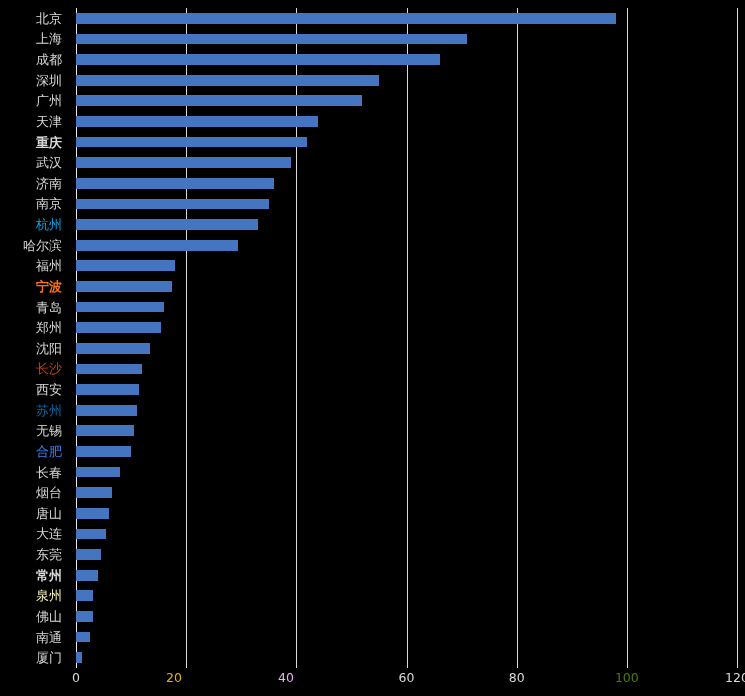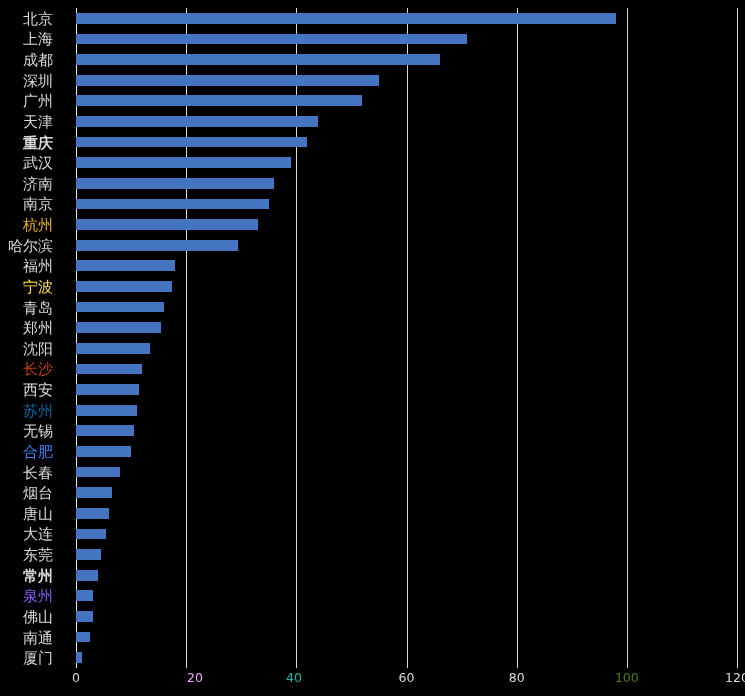--- a/index.html
+++ b/index.html
@@ -59,24 +59,24 @@
   }
   .ylabels {
     position: absolute;
     left: 0;
     top: 8px;
     width: 70px;
     bottom: 28px;
   }
   .ylabel {
     position: absolute;
-    right: 17px;
+    right: 8px;
     text-align: center;
     color: #d9d9d9;
-    font-size: 15px;
+    font-size: 13px;
     line-height: 1;
     white-space: nowrap;
   }
   .xlabels {
     position: absolute;
     left: 76px;
     right: 8px;
     bottom: 4px;
     height: 20px;
   }
@@ -99,39 +99,39 @@
       <div class="ylabel" style="top: 3.8125px; color: rgb(217, 217, 217);">北京</div>
       <div class="ylabel" style="top: 24.4375px; color: rgb(217, 217, 217);">上海</div>
       <div class="ylabel" style="top: 45.0625px; color: rgb(217, 217, 217);">成都</div>
       <div class="ylabel" style="top: 65.6875px; color: rgb(217, 217, 217);">深圳</div>
       <div class="ylabel" style="top: 86.3125px; color: rgb(217, 217, 217);">广州</div>
       <div class="ylabel" style="top: 106.938px; color: rgb(217, 217, 217);">天津</div>
       <div class="ylabel" style="top: 127.562px; color: rgb(217, 217, 217); font-weight: bold;">重庆</div>
       <div class="ylabel" style="top: 148.188px; color: rgb(217, 217, 217);">武汉</div>
       <div class="ylabel" style="top: 168.812px; color: rgb(217, 217, 217);">济南</div>
       <div class="ylabel" style="top: 189.438px; color: rgb(217, 217, 217);">南京</div>
-      <div class="ylabel" style="top: 210.062px; color: #eab308;">杭州</div>
+      <div class="ylabel" style="top: 210.062px; color: #0ea5e9;">杭州</div>
       <div class="ylabel" style="top: 230.688px; color: rgb(217, 217, 217);">哈尔滨</div>
       <div class="ylabel" style="top: 251.312px; color: rgb(217, 217, 217); margin-left: 40px;">福州</div>
-      <div class="ylabel" style="top: 271.938px; color: #fde047;">宁波</div>
+      <div class="ylabel" style="top: 271.938px; color: #f97316; font-weight: bold;">宁波</div>
       <div class="ylabel" style="top: 292.562px; color: rgb(217, 217, 217);">青岛</div>
       <div class="ylabel" style="top: 313.188px; color: rgb(217, 217, 217);">郑州</div>
       <div class="ylabel" style="top: 333.812px; color: rgb(217, 217, 217);">沈阳</div>
       <div class="ylabel" style="top: 354.438px; color: #c2410c;">长沙</div>
       <div class="ylabel" style="top: 375.062px; color: rgb(217, 217, 217);">西安</div>
       <div class="ylabel" style="top: 395.688px; color: #0369a1;">苏州</div>
       <div class="ylabel" style="top: 416.312px; color: rgb(217, 217, 217);">无锡</div>
       <div class="ylabel" style="top: 436.938px; color: #3b82f6;">合肥</div>
       <div class="ylabel" style="top: 457.562px; color: rgb(217, 217, 217);">长春</div>
       <div class="ylabel" style="top: 478.188px; color: rgb(217, 217, 217);">烟台</div>
       <div class="ylabel" style="top: 498.812px; color: rgb(217, 217, 217);">唐山</div>
       <div class="ylabel" style="top: 519.438px; color: rgb(217, 217, 217);">大连</div>
       <div class="ylabel" style="top: 540.062px; color: rgb(217, 217, 217); font-family: Liberation Serif, serif;">东莞</div>
       <div class="ylabel" style="top: 560.688px; color: rgb(217, 217, 217); font-weight: bold;">常州</div>
-      <div class="ylabel" style="top: 581.312px; color: #8b5cf6;">泉州</div>
+      <div class="ylabel" style="top: 581.312px; color: #fef9c3;">泉州</div>
       <div class="ylabel" style="top: 601.938px; color: rgb(217, 217, 217);">佛山</div>
       <div class="ylabel" style="top: 622.562px; color: rgb(217, 217, 217);">南通</div>
       <div class="ylabel" style="top: 643.188px; color: rgb(217, 217, 217);">厦门</div>
     </div>
 
   <div class="plot">
     <div class="gridlines">
         <div class="gridline zero" style="left: 0px;"></div>
         <div class="gridline" style="left: 110.167px;"></div>
         <div class="gridline" style="left: 220.333px;"></div>
@@ -235,21 +235,21 @@
           <div class="bar" style="width: 13.7708px; height: 10.725px; top: 4.95px; bottom: auto; background: rgb(69, 116, 192);"></div>
         </div>
         <div class="bar-row" style="top: 639.375px; height: 20.625px;">
           <div class="bar" style="width: 5.50833px; height: 10.725px; top: 4.95px; bottom: auto; background: rgb(69, 116, 192);"></div>
         </div>
       </div>
   </div>
 
   <div class="xlabels">
       <div class="xlabel" style="left: 0px; color: rgb(217, 217, 217);">0</div>
-      <div class="xlabel" style="left: 119px; color: #f0abfc;">20</div>
-      <div class="xlabel" style="left: 218px; color: #14b8a6;">40</div>
+      <div class="xlabel" style="left: 98px; color: #eab308;">20</div>
+      <div class="xlabel" style="left: 210px; color: #f0abfc;">40</div>
       <div class="xlabel" style="left: 330.5px; color: rgb(217, 217, 217);">60</div>
       <div class="xlabel" style="left: 440.667px; color: rgb(217, 217, 217);">80</div>
       <div class="xlabel" style="left: 550.833px; color: #4d7c0f;">100</div>
       <div class="xlabel" style="left: 661px; color: rgb(217, 217, 217);">120</div>
     </div>
 
 </div>
 
 </body></html>

